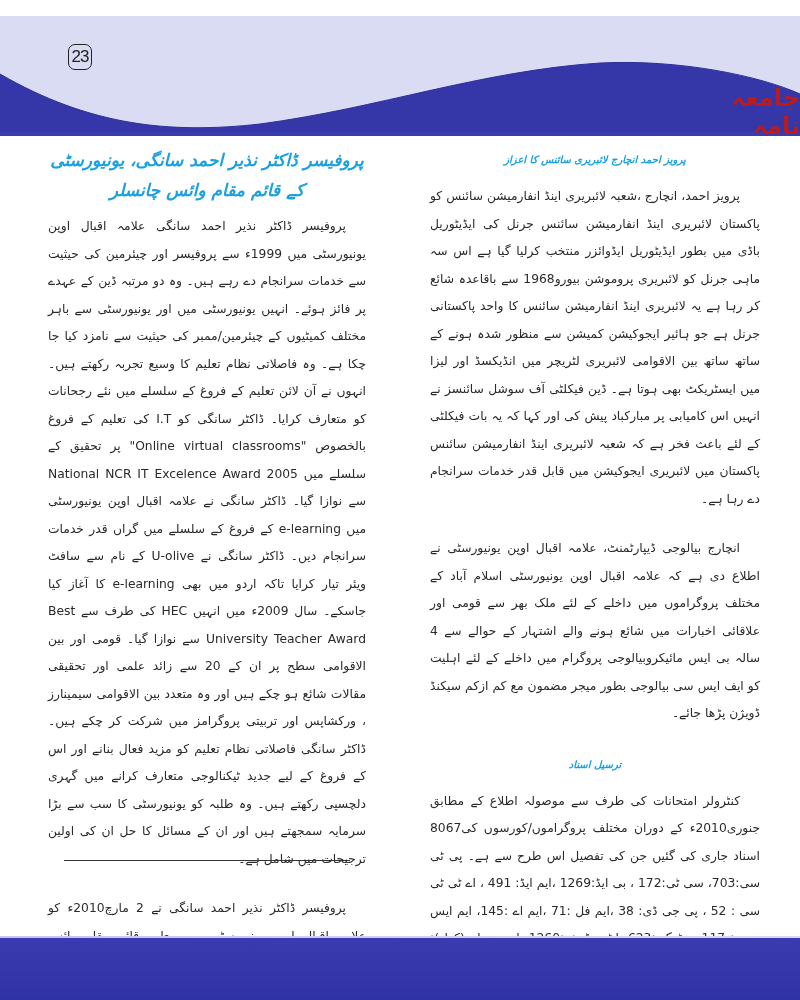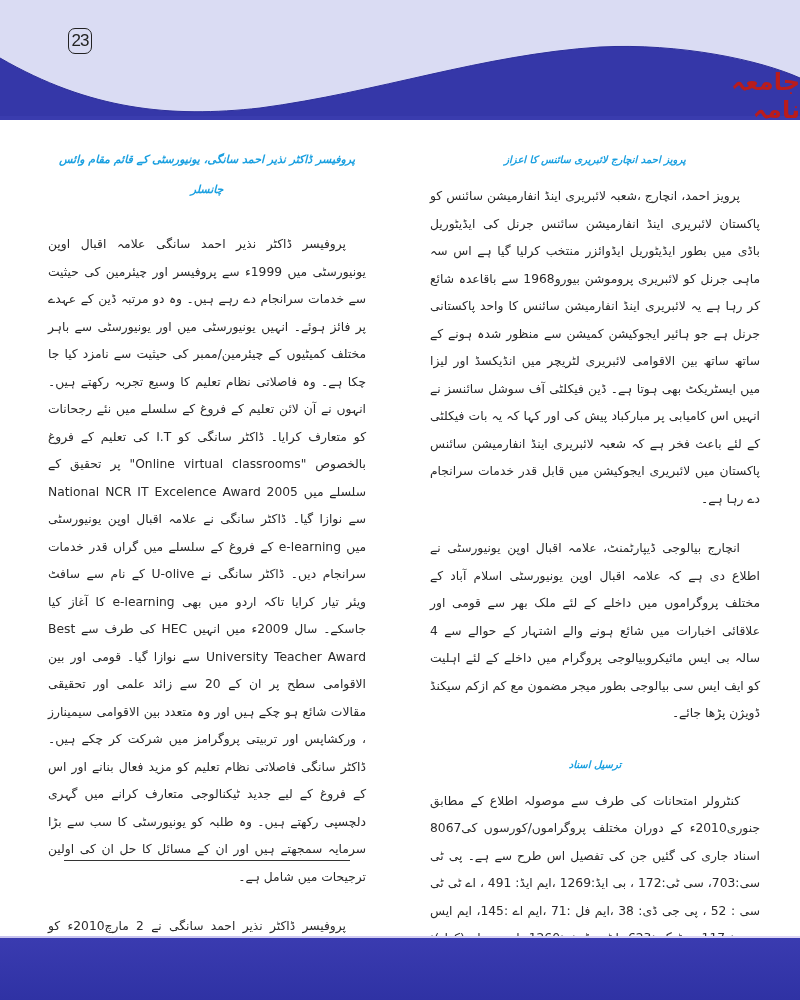--- a/index.html
+++ b/index.html
@@ -2,21 +2,21 @@
 <html><head>
   <meta charset="utf-8">
   <style>
     html, body { margin: 0; padding: 0; }
     body {
       width: 800px; height: 1000px; position: relative; overflow: hidden;
       background: #ffffff;
       font-family: "DejaVu Sans", sans-serif;
       color: #222;
     }
-    .header { position: absolute; left: 0; top: 0; width: 800px; height: 104px; }
+    .header { position: absolute; left: 0; top: 16px; width: 800px; height: 104px; }
     .header svg { position: absolute; left: 0; top: 0; }
     .page-number {
       position: absolute; left: 68px; top: 28px;
       width: 22px; height: 24px; border: 1.5px solid #222; border-radius: 7px;
       font-family: "Liberation Sans", sans-serif; font-size: 17px; line-height: 24px;
       text-align: center; color: #222; letter-spacing: -1px;
     }
     .masthead {
       position: absolute; right: 296px; top: 68px; right: auto; left: 680px;
       color: #b91c1c; font-family: "DejaVu Sans", sans-serif; font-weight: bold;
@@ -27,22 +27,22 @@
       font-family: "DejaVu Sans", sans-serif; font-size: 12.3px; line-height: 27.5px;
       color: #2a2a2a;
     }
     .col-right { left: 430px; width: 330px; }
     .col-left { left: 48px; width: 318px; }
     .heading {
       color: #1ba0e0; font-weight: bold; text-align: center;
       font-size: 10px; line-height: 30px; margin: 0 0 8px 0;
       font-style: italic;
     }
-    .col-left .heading { font-size: 11px; margin-bottom: 26px; }
-    .para { margin: 0 0 22px 0; text-indent: 20px; }
+    .col-left .heading { font-size: 17px; margin-bottom: 0; }
+    .para { margin: 8px 0 22px 0; text-indent: 20px; }
     .para.tight { margin-bottom: 14px; }
     .heading.sub { margin-top: 6px; }
     .divider {
       position: absolute; left: 64px; top: 860px; width: 286px; height: 0;
       border-top: 1.5px solid #333;
     }
     .footer { position: absolute; left: 0; top: 938px; width: 800px; height: 62px;
       background: linear-gradient(180deg, #3a3bb0 0%, #2f32a4 100%); }
     .footer-edge { position: absolute; left: 0; top: 936px; width: 800px; height: 3px;
       background: linear-gradient(90deg, #c7c3ee, #ddd6f5); }

